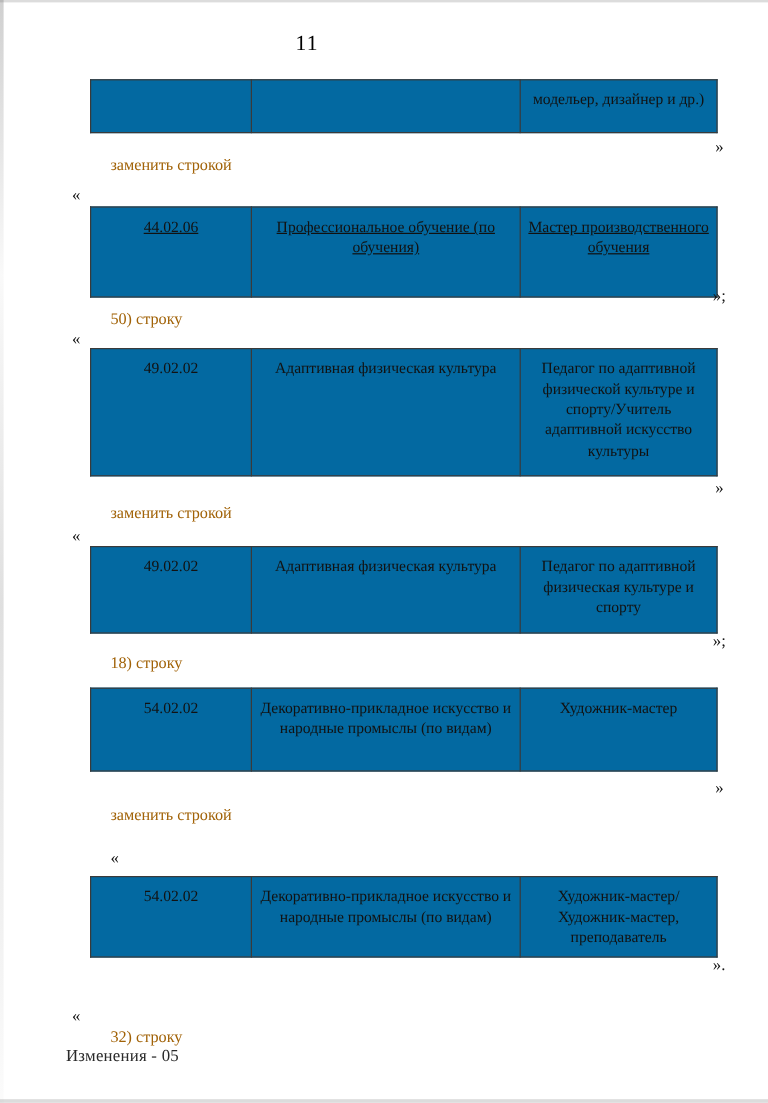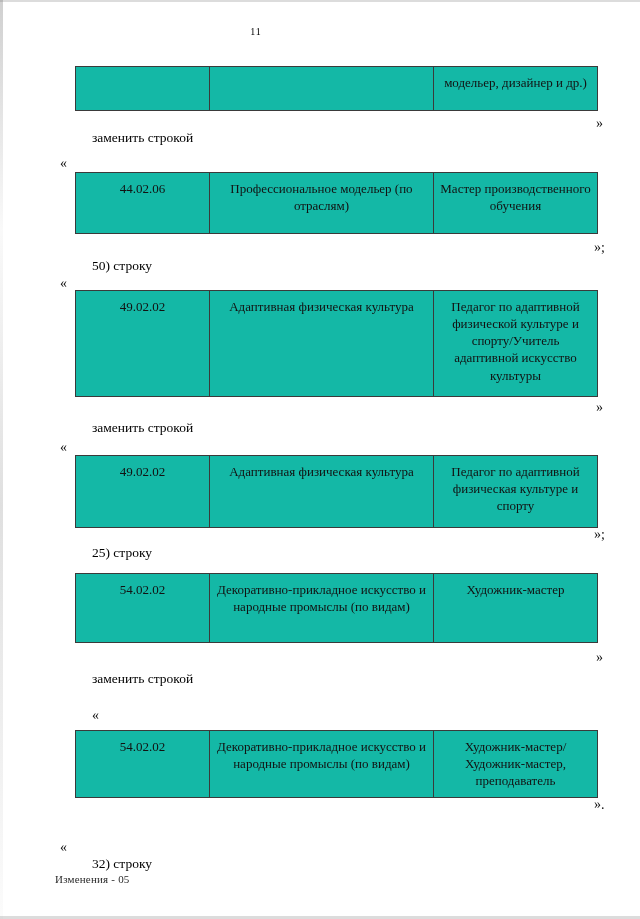--- a/index.html
+++ b/index.html
@@ -54,78 +54,78 @@
     height: 3px;
     background: rgba(130,130,130,0.28);
   }
 
   .page-number {
     position: absolute;
     top: 26px;
     left: 0;
     width: 512px;
     text-align: center;
-    font-size: 10px;
+    font-size: 18px;
     letter-spacing: 1px;
     color: #000000;
   }
 
   
   .doc-table {
     position: absolute;
     border-collapse: collapse;
     table-layout: fixed;
     border: 1px solid #3a3a3a;
-    background: #14b8a6;
+    background: #0369a1;
   }
   .doc-table td {
     border: 1px solid #3a3a3a;
     text-align: center;
     vertical-align: top;
     font-size: 13px;
     line-height: 1.32;
     padding: 7px 4px 4px 4px;
     color: #121212;
   }
   .doc-table td.code-cell { width: 125px; }
   .doc-table td.name-cell { width: 215px; }
   .doc-table td.qual-cell { width: 155px; }
 
   
   #table-1  { left: 75px; top: 66px;  height: 45px; }
-  #table-2  { left: 75px; top: 172px; height: 62px; }
+  #table-2  { left: 75px; top: 172px; height: 76px; text-decoration: underline; }
   #table-3  { left: 75px; top: 290px; height: 107px; }
   #table-4  { left: 75px; top: 455px; height: 73px; }
   #table-5  { left: 75px; top: 573px; height: 70px; }
   #table-6  { left: 75px; top: 730px; height: 68px; }
 
   
   .para {
     position: absolute;
     font-size: 13.5px;
-    color: #000000;
+    color: #a16207;
     white-space: nowrap;
   }
 
   .quote-open {
     position: absolute;
     font-size: 14px;
     color: #141414;
   }
   .quote-close {
     position: absolute;
     font-size: 14px;
     color: #141414;
   }
 
   .footer-note {
     position: absolute;
     left: 55px;
     top: 873px;
-    font-size: 11px;
+    font-size: 14px;
     color: #2a2a2a;
     letter-spacing: 0.2px;
   }
 </style>
 </head>
 <body>
 
 <div class="page">
 
   <div class="scan-edge-top"></div>
@@ -147,21 +147,21 @@
   <div class="quote-close" style="left:596px; top:116px;">»</div>
 
   <div class="para" style="left:92px; top:130px;">заменить строкой</div>
 
   <div class="quote-open" style="left:60px; top:156px;">«</div>
 
   <table class="doc-table" id="table-2">
     <tbody>
         <tr>
       <td class="code-cell">44.02.06</td>
-      <td class="name-cell">Профессиональное модельер (по отраслям)</td>
+      <td class="name-cell">Профессиональное обучение (по обучения)</td>
       <td class="qual-cell">Мастер производственного обучения</td>
     </tr>
   </tbody>
     </table>
 
   <div class="quote-close" style="left:594px; top:240px;">»;</div>
 
   <div class="para" style="left:92px; top:258px;">50) строку</div>
 
   <div class="quote-open" style="left:60px; top:276px;">«</div>
@@ -187,21 +187,21 @@
         <tr>
       <td class="code-cell">49.02.02</td>
       <td class="name-cell">Адаптивная физическая культура</td>
       <td class="qual-cell">Педагог по адаптивной физическая культуре и спорту</td>
     </tr>
   </tbody>
     </table>
 
   <div class="quote-close" style="left:594px; top:527px;">»;</div>
 
-  <div class="para" style="left:92px; top:545px;">25) строку</div>
+  <div class="para" style="left:92px; top:545px;">18) строку</div>
 
   <table class="doc-table" id="table-5">
     <tbody>
         <tr>
       <td class="code-cell">54.02.02</td>
       <td class="name-cell">Декоративно-прикладное искусство и народные промыслы (по видам)</td>
       <td class="qual-cell">Художник-мастер</td>
     </tr>
   </tbody>
     </table>

